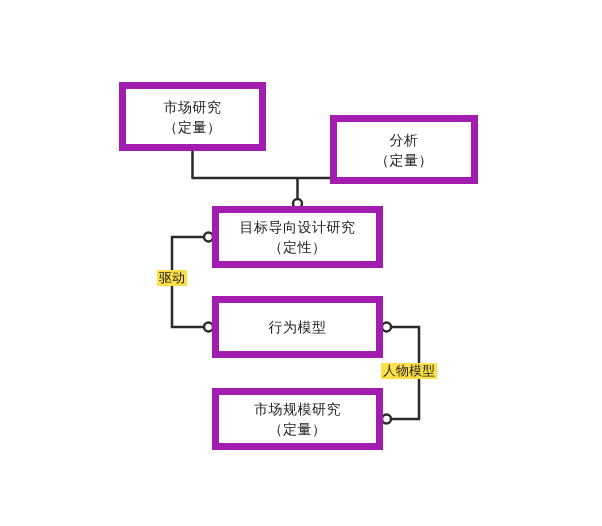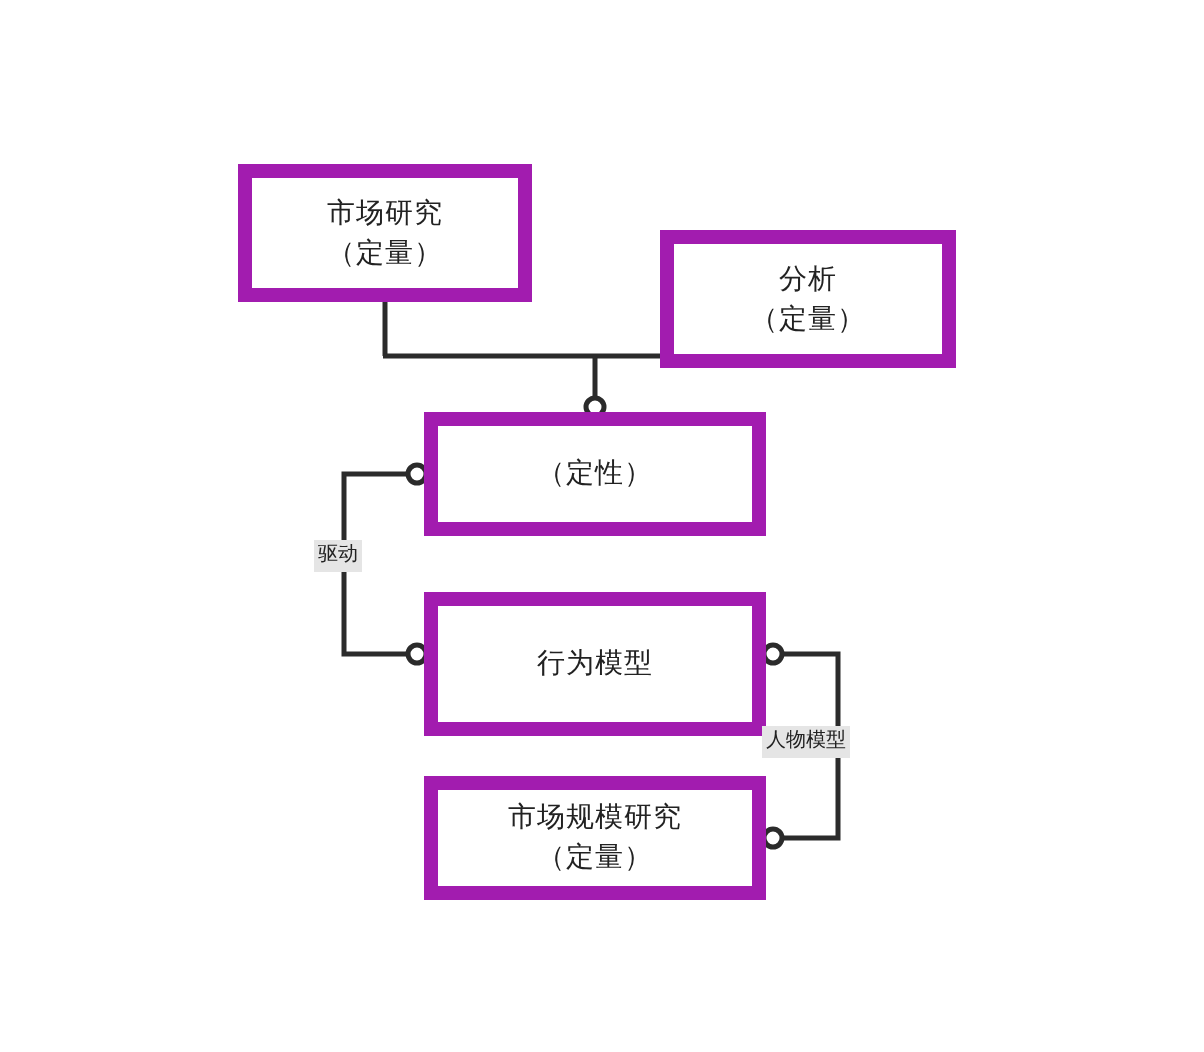--- a/index.html
+++ b/index.html
@@ -36,24 +36,24 @@
     color: #222222;
   }
   .node-line {
     font-size: 14px;
     line-height: 20px;
     letter-spacing: 0.5px;
     white-space: nowrap;
   }
   .edge-label {
     position: absolute;
-    font-size: 10px;
+    font-size: 13px;
     line-height: 16px;
     color: #222222;
-    background: #e5e5e5;
+    background: #fde047;
     white-space: nowrap;
     padding: 0 2px;
   }
 </style>
 </head>
 <body>
 
 <div id="canvas">
 
   <svg id="diagram-svg" viewBox="0 0 602 526" xmlns="http://www.w3.org/2000/svg">
@@ -85,24 +85,25 @@
     <div class="node-line">市场研究</div>
     <div class="node-line">（定量）</div>
   </div>
 
   <div class="node-box" style="left:330px; top:82px; width:148px; height:69px;margin-top:33px;">
     <div class="node-line">分析</div>
     <div class="node-line">（定量）</div>
   </div>
 
   <div class="node-box" style="left:212px; top:206px; width:171px; height:62px;">
+    <div class="node-line">目标导向设计研究</div>
     <div class="node-line">（定性）</div>
   </div>
 
-  <div class="node-box" style="left:212px; top:296px; width:171px; height:72px;">
+  <div class="node-box" style="left:212px; top:296px; width:171px; height:62px;">
     <div class="node-line">行为模型</div>
   </div>
 
   <div class="node-box" style="left:212px; top:388px; width:171px; height:62px;">
     <div class="node-line">市场规模研究</div>
     <div class="node-line">（定量）</div>
   </div>
 
   <div class="edge-label" style="left:157px; top:270px;">驱动</div>
 

